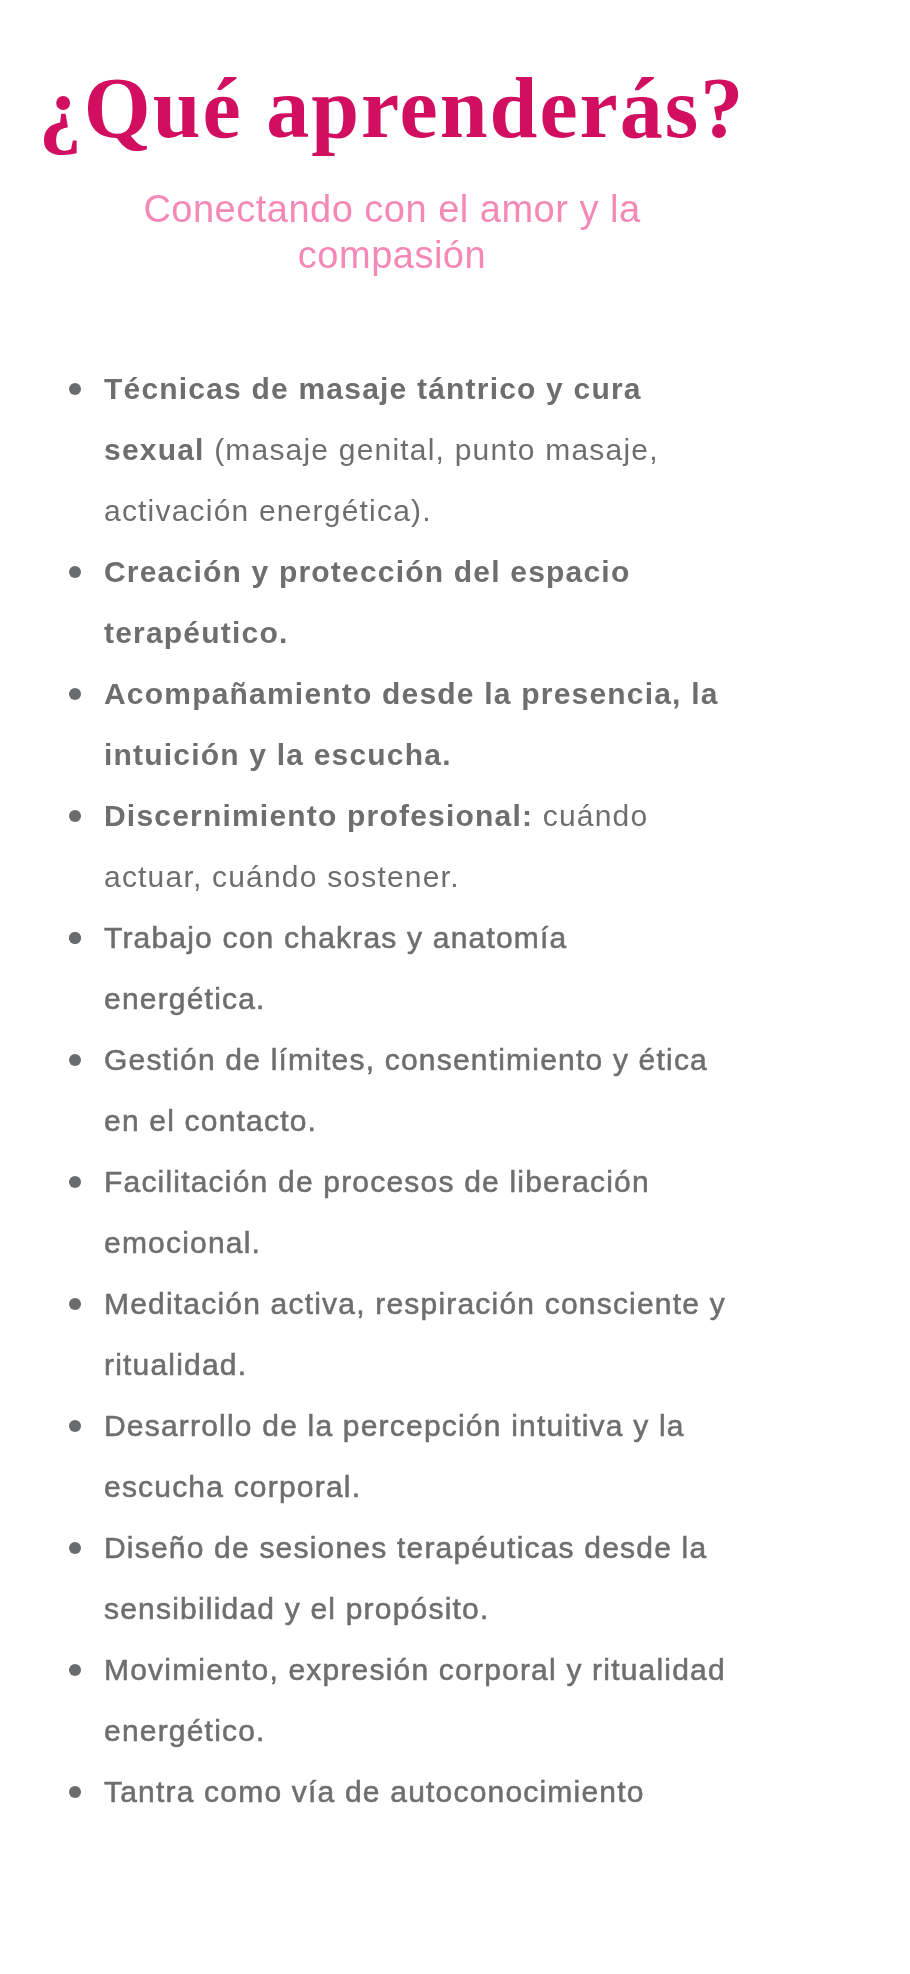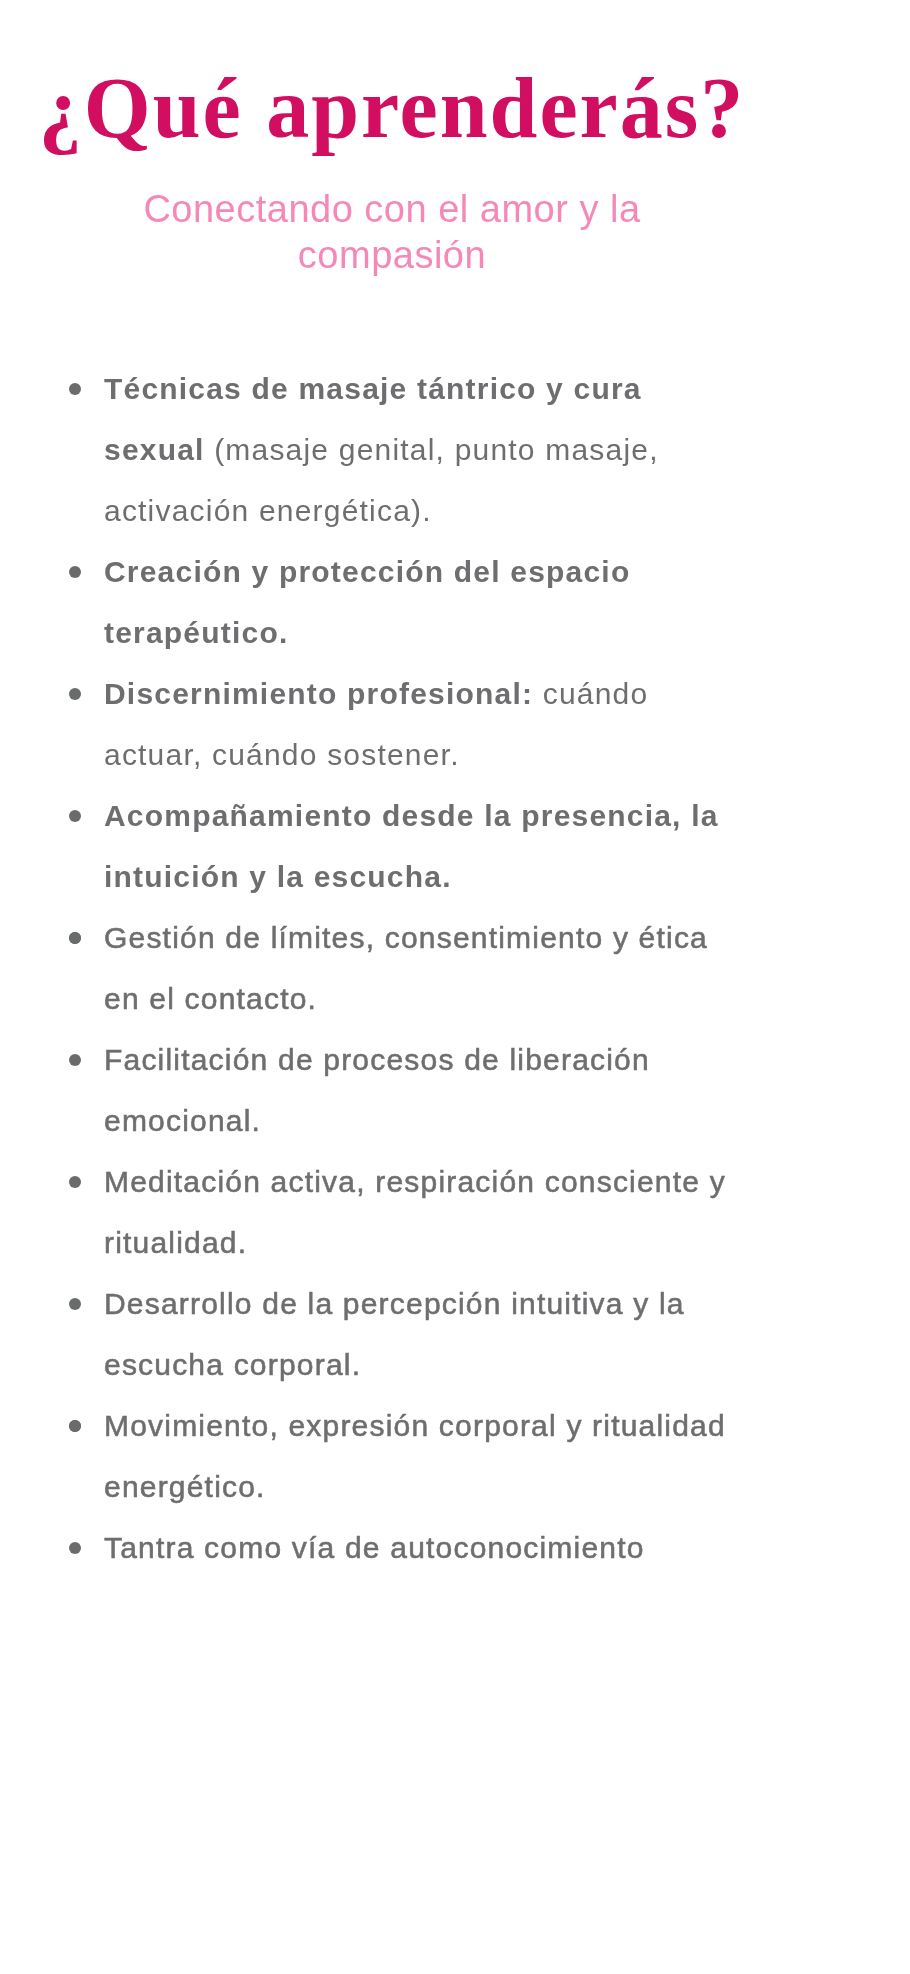--- a/index.html
+++ b/index.html
@@ -66,24 +66,25 @@
 </style>
 </head>
 <body style="--bg: #ffffff; --title-color: #d10e60; --subtitle-color: #f688b8; --body-color: #6e6e70; --bullet-color: #6a6b6d;">
 
 <main class="page">
   <h1 class="title">¿Qué aprenderás?</h1>
   <h2 class="subtitle">Conectando con el amor y la compasión</h2>
   <ul class="learning-list">
       <li class="item"><span class="dot"></span><span><span class="w-bold">Técnicas de masaje tántrico y cura sexual </span><span class="w-regular">(masaje genital, punto masaje, activación energética).</span></span></li>
       <li class="item"><span class="dot"></span><span><span class="w-bold">Creación y protección del espacio terapéutico.</span></span></li>
+      <li class="item"><span class="dot"></span><span><span class="w-bold">Acompañamiento desde la presencia, la intuición y la escucha.</span></span></li>
       <li class="item"><span class="dot"></span><span><span class="w-bold">Discernimiento profesional: </span><span class="w-regular">cuándo actuar, cuándo sostener.</span></span></li>
-      <li class="item"><span class="dot"></span><span><span class="w-bold">Acompañamiento desde la presencia, la intuición y la escucha.</span></span></li>
       <li class="item"><span class="dot"></span></li>
+      <li class="item"><span class="dot"></span><span><span class="w-medium">Trabajo con chakras y anatomía energética.</span></span></li>
       <li class="item"><span class="dot"></span><span><span class="w-medium">Gestión de límites, consentimiento y ética en el contacto.</span></span></li>
       <li class="item"><span class="dot"></span><span><span class="w-medium">Facilitación de procesos de liberación emocional.</span></span></li>
       <li class="item"><span class="dot"></span><span><span class="w-medium">Meditación activa, respiración consciente y ritualidad.</span></span></li>
       <li class="item"><span class="dot"></span><span><span class="w-medium">Desarrollo de la percepción intuitiva y la escucha corporal.</span></span></li>
-      <li class="item"><span class="dot"></span></li>
+      <li class="item"><span class="dot"></span><span><span class="w-medium">Diseño de sesiones terapéuticas desde la sensibilidad y el propósito.</span></span></li>
       <li class="item"><span class="dot"></span><span><span class="w-medium">Movimiento, expresión corporal y ritualidad energético.</span></span></li>
       <li class="item"><span class="dot"></span><span><span class="w-medium">Tantra como vía de autoconocimiento</span></span></li>
     </ul>
 </main>
 
 </body></html>

